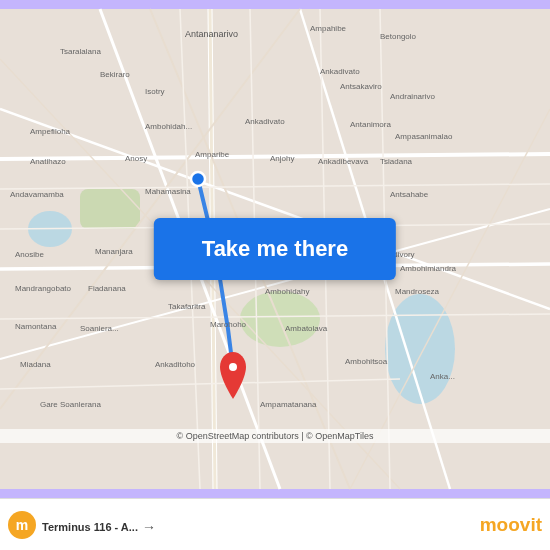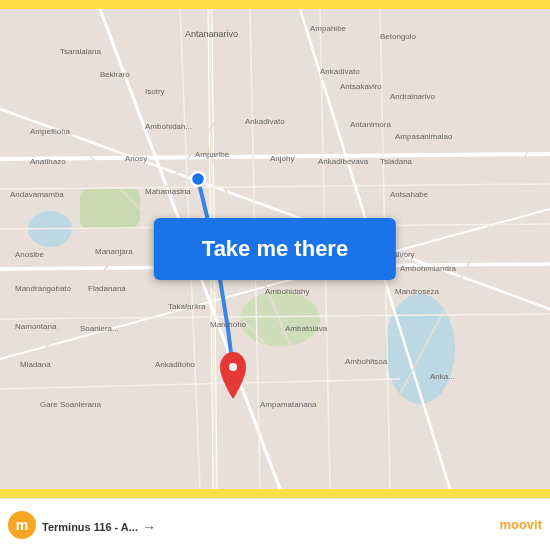--- a/index.html
+++ b/index.html
@@ -5,21 +5,21 @@
     * { margin: 0; padding: 0; box-sizing: border-box; }
     body { width: 550px; height: 550px; overflow: hidden; font-family: Arial, sans-serif; background: #f0ede8; }
 
     .container { width: 550px; height: 550px; position: relative; display: flex; flex-direction: column; }
 
     
     .map-area {
       flex: 1;
       position: relative;
       overflow: hidden;
-      background: #fde047;
+      background: #c4b5fd;
       padding-left: 11px;
     }
 
     
     .map-svg {
       width: 100%;
       height: 100%;
       position: absolute;
       top: 0; left: 0;
     }
@@ -100,21 +100,21 @@
     .route-to {
       font-size: 11px;
       color: #333;
       font-weight: 600;
       overflow: hidden;
       text-overflow: ellipsis;
       white-space: nowrap;
     }
 
     .moovit-brand {
-      font-size: 13px;
+      font-size: 19px;
       font-weight: bold;
       color: #f5a623;
       flex-shrink: 0;
     }
 
     
     .attribution {
       position: absolute;
       bottom: 55px;
       left: 0;
@@ -223,20 +223,23 @@
 
       <circle cx="198" cy="170" r="7" fill="#1a73e8" stroke="white" stroke-width="2.5"></circle>
 
       <path d="M233 390 C233 390 220 370 220 358 C220 349.2 226 343 233 343 C240 343 246 349.2 246 358 C246 370 233 390 233 390Z" fill="#e53935"></path>
       <circle cx="233" cy="358" r="4" fill="white"></circle>
 
     </svg>
 
     <button class="take-me-there-btn">Take me there</button>
 
+    <div class="attribution">
+      <span>© OpenStreetMap contributors | © OpenMapTiles</span>
+    </div>
 
   </div>
 
   <div class="bottom-bar">
     <div class="moovit-logo">
       <div class="moovit-icon">m</div>
     </div>
     <div class="bottom-left">
       <span class="route-from">Terminus 116 - A...</span>
       <span class="arrow-icon">→</span>

